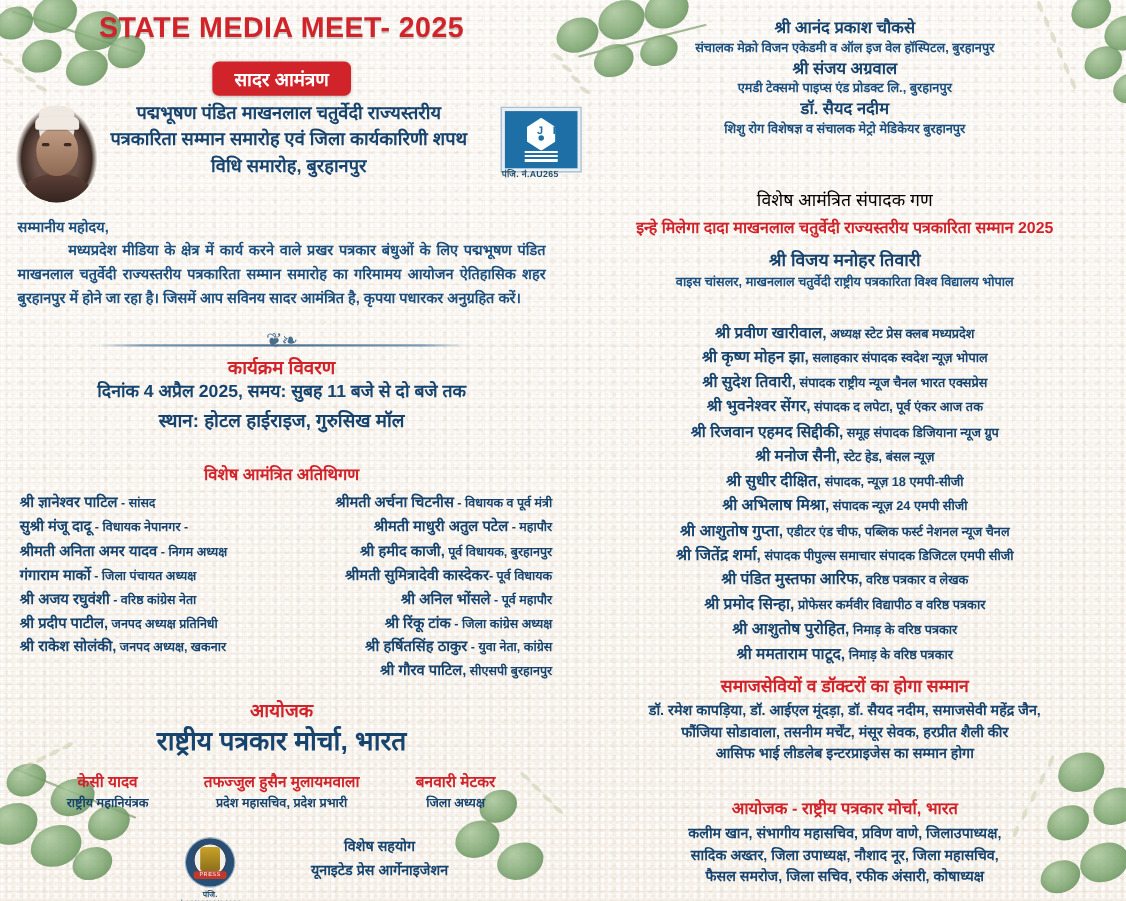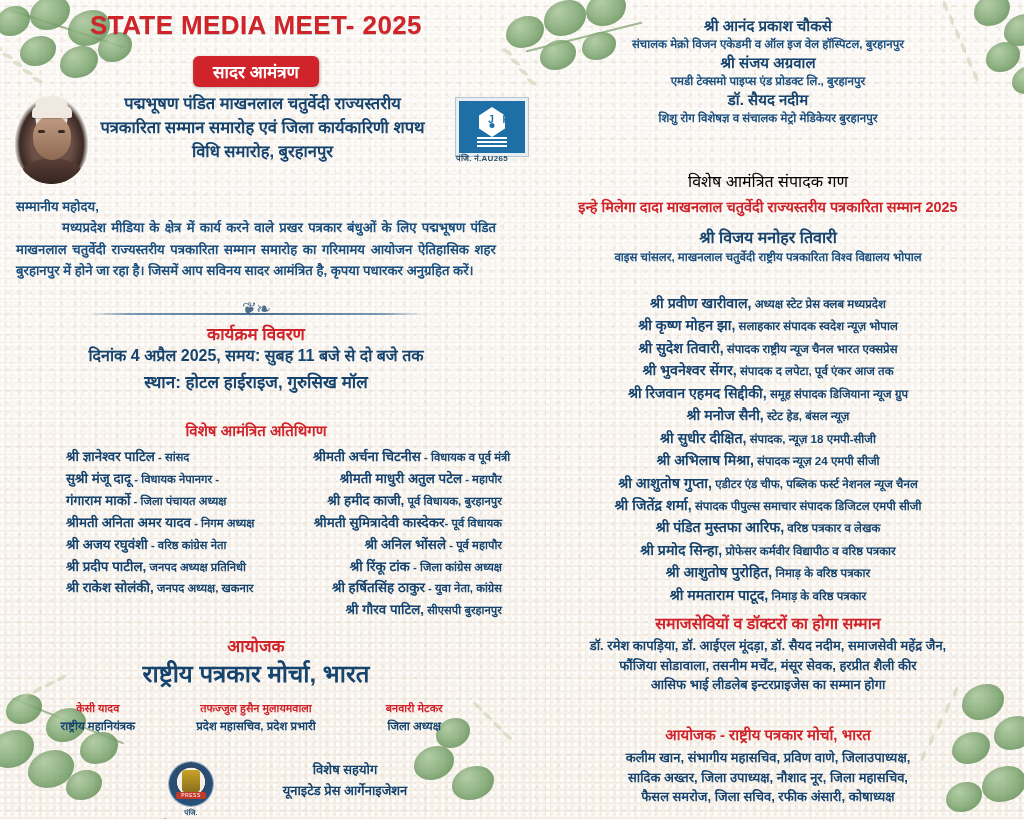--- a/index.html
+++ b/index.html
@@ -133,29 +133,29 @@
   }
   .prog-head{top:322px;left:0;font-size:17px;color:#d1232a;}
   .prog-l1{position:absolute;left:0;width:512px;text-align:center;top:344px;font-size:16px;font-weight:bold;color:#16446e;}
   .prog-l2{position:absolute;left:0;width:512px;text-align:center;top:370px;font-size:17px;font-weight:bold;color:#16446e;}
   .guest-head{
     position:absolute;left:0;width:512px;text-align:center;top:420px;
     font-size:15px;font-weight:bold;color:#d1232a;
   }
   .guest-cols{position:absolute;left:18px;top:446px;width:484px;display:flex;gap:10px;}
   .guest-col{width:237px;}
-  .guest-row{font-size:12.3px;line-height:1.62;color:#16446e;white-space:nowrap;margin-left:48px;}
+  .guest-row{font-size:12.3px;line-height:1.62;color:#16446e;white-space:nowrap;}
   .guest-row b{font-weight:bold;font-size:13.4px;}
   .guest-row span{font-weight:bold;font-size:11.4px;}
   .gc-right .guest-row{text-align:right;}
   .org-head{position:absolute;left:0;width:512px;text-align:center;top:634px;font-size:17px;font-weight:bold;color:#d1232a;}
   .org-name{position:absolute;left:0;width:512px;text-align:center;top:656px;font-size:24px;font-weight:bold;color:#16446e;}
   .office{position:absolute;top:700px;left:30px;width:452px;display:flex;justify-content:space-between;}
   .office .ob{text-align:center;width:150px;}
-  .office .on{font-size:11px;font-weight:bold;color:#d1232a;white-space:nowrap;}
+  .office .on{font-size:14px;font-weight:bold;color:#d1232a;white-space:nowrap;}
   .office .od{font-size:11.5px;font-weight:bold;color:#16446e;margin-top:3px;white-space:nowrap;}
   .support{position:absolute;left:230px;top:760px;width:230px;text-align:center;}
   .support .sh{font-size:13px;font-weight:bold;color:#16446e;}
   .support .sn{font-size:13px;font-weight:bold;color:#16446e;margin-top:3px;}
   .upo{
     position:absolute;left:158px;top:762px;width:66px;text-align:center;
   }
   .upo .emblem{
     position:relative;margin:0 auto;width:44px;height:44px;border-radius:50%;
     background:radial-gradient(circle at 50% 45%, #f3f0ea 0 42%, #2f4a6b 44%, #24527a 70%, #1d4267 100%);
@@ -318,22 +318,22 @@
     <div class="sec-head prog-head">कार्यक्रम विवरण</div>
     <div class="prog-l1">दिनांक 4 अप्रैल 2025, समय: सुबह 11 बजे से दो बजे तक</div>
     <div class="prog-l2">स्थान: होटल हाईराइज, गुरुसिख मॉल</div>
 
     <div class="guest-head">विशेष आमंत्रित अतिथिगण</div>
 
     <div class="guest-cols">
       <div class="guest-col gc-left">
         <div class="guest-row"><b>श्री ज्ञानेश्वर पाटिल</b><span> - सांसद</span></div>
         <div class="guest-row"><b>सुश्री मंजू दादू</b><span> - विधायक नेपानगर -</span></div>
+        <div class="guest-row"><b>श्रीमती अनिता अमर यादव</b><span> - निगम अध्यक्ष</span></div>
         <div class="guest-row"><b>गंगाराम मार्को</b><span> - जिला पंचायत अध्यक्ष</span></div>
-        <div class="guest-row"><b>श्रीमती अनिता अमर यादव</b><span> - निगम अध्यक्ष</span></div>
         <div class="guest-row"><b>श्री अजय रघुवंशी</b><span> - वरिष्ठ कांग्रेस नेता</span></div>
         <div class="guest-row"><b>श्री प्रदीप पाटील,</b><span> जनपद अध्यक्ष प्रतिनिधी</span></div>
         <div class="guest-row"><b>श्री राकेश सोलंकी,</b><span> जनपद अध्यक्ष, खकनार</span></div>
       </div>
       <div class="guest-col gc-right">
         <div class="guest-row"><b>श्रीमती अर्चना चिटनीस</b><span> - विधायक व पूर्व मंत्री</span></div>
         <div class="guest-row"><b>श्रीमती माधुरी अतुल पटेल</b><span> - महापौर</span></div>
         <div class="guest-row"><b>श्री हमीद काजी,</b><span> पूर्व विधायक, बुरहानपुर</span></div>
         <div class="guest-row"><b>श्रीमती सुमित्रादेवी कास्देकर</b><span>- पूर्व विधायक</span></div>
         <div class="guest-row"><b>श्री अनिल भोंसले</b><span> - पूर्व महापौर</span></div>

